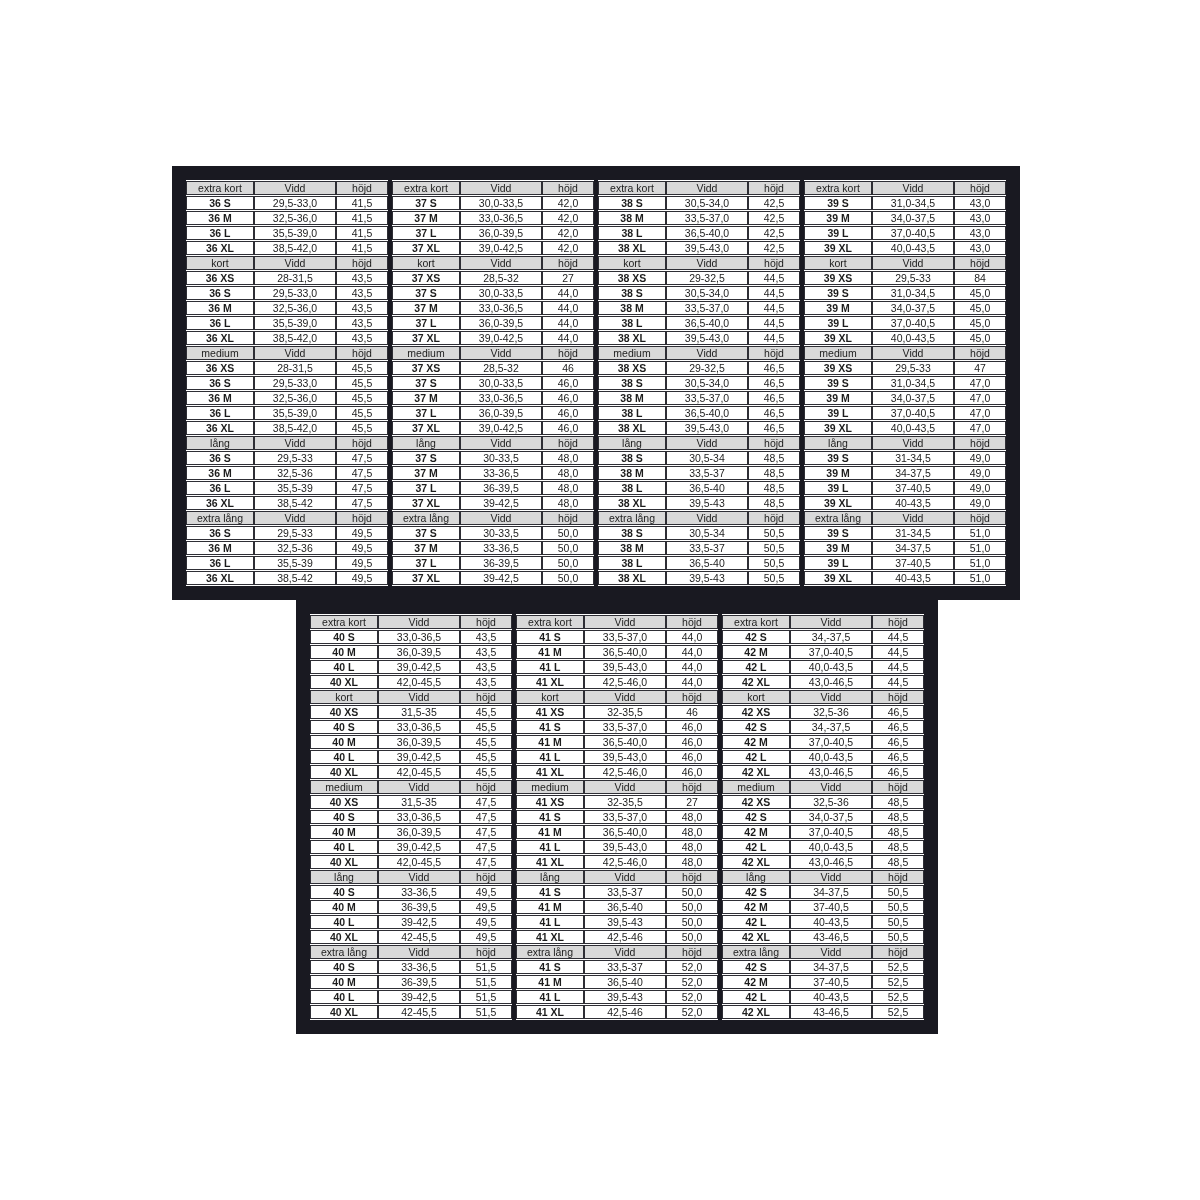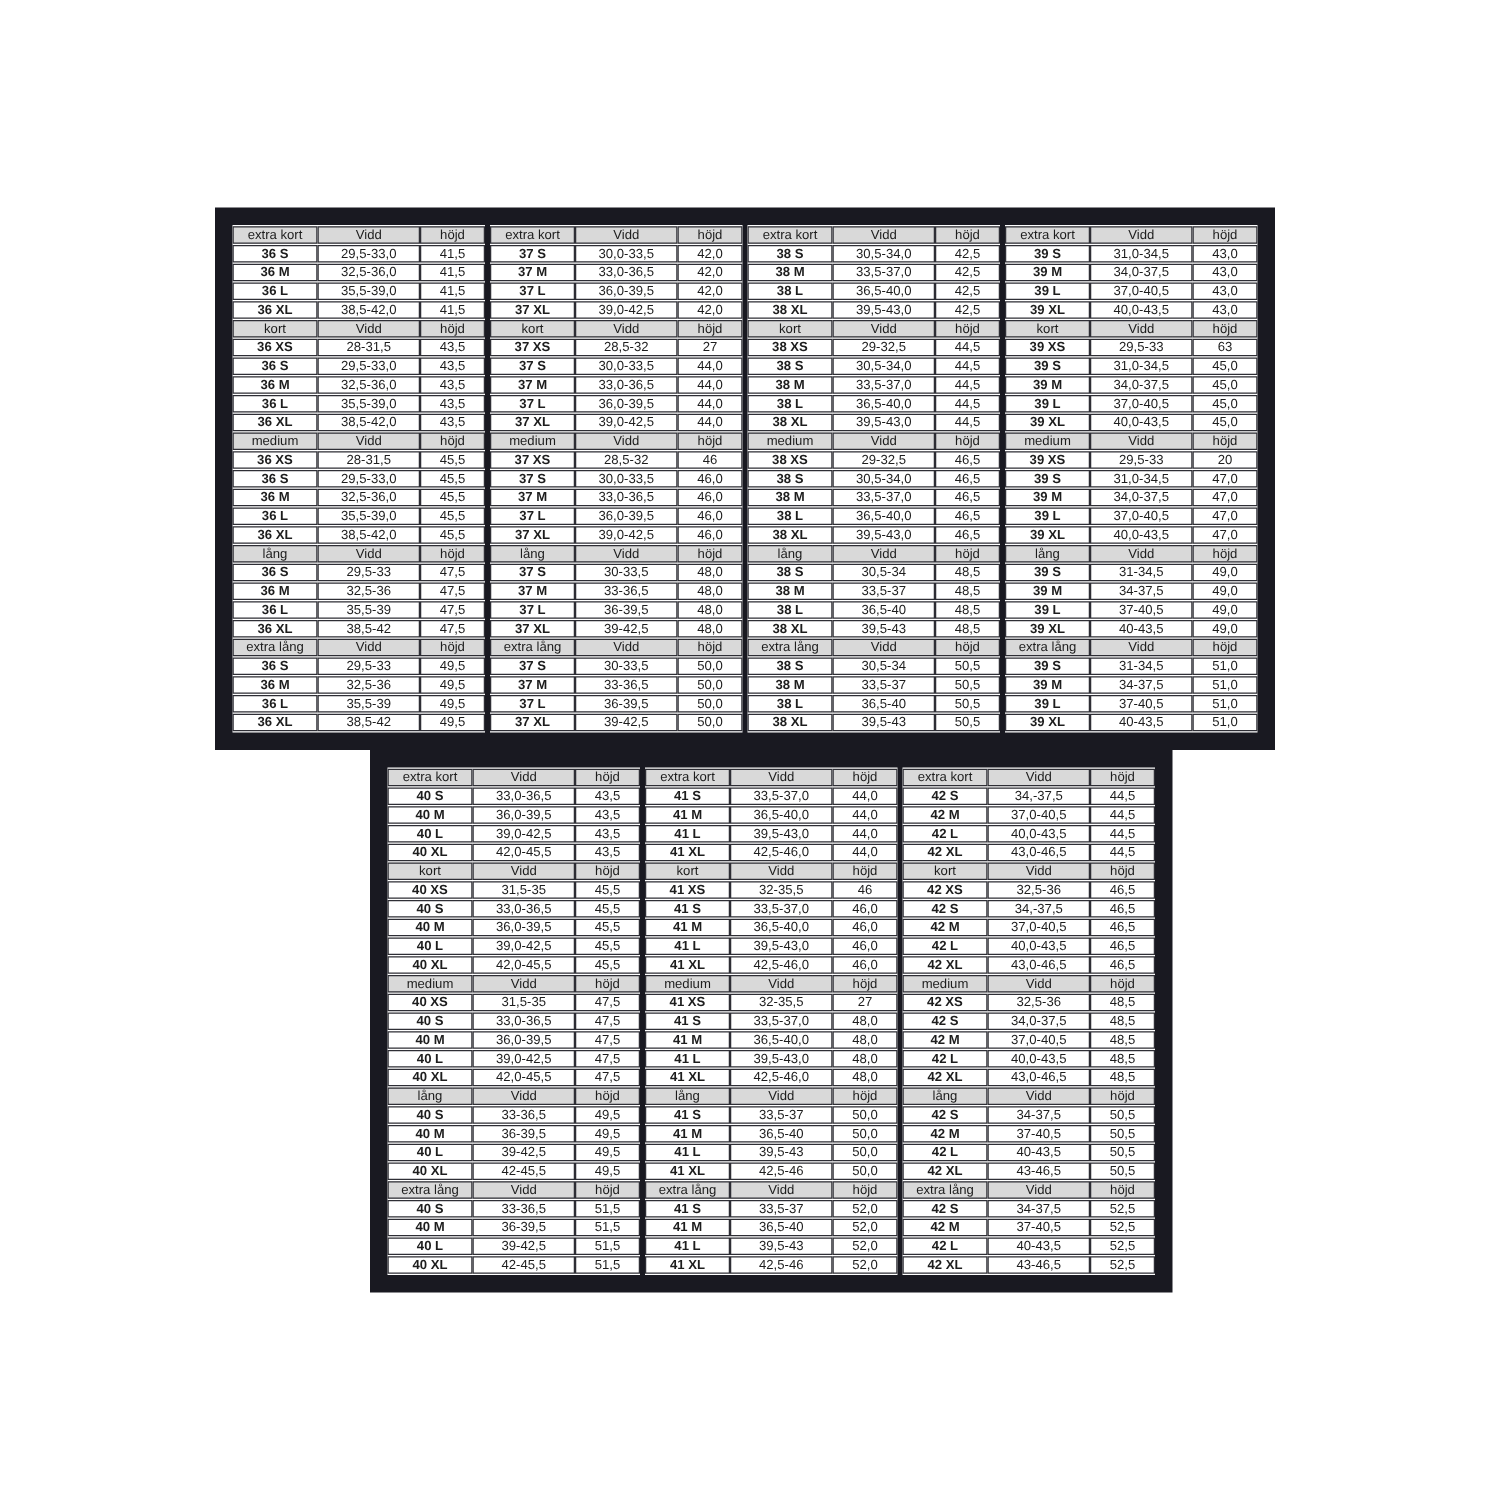--- a/index.html
+++ b/index.html
@@ -497,21 +497,21 @@
           <td class="val">43,0</td>
         </tr>
         <tr>
           <td class="hcell">kort</td>
           <td class="hcell">Vidd</td>
           <td class="hcell">höjd</td>
         </tr>
         <tr>
           <td class="sizelab">39 XS</td>
           <td class="val">29,5-33</td>
-          <td class="val">63</td>
+          <td class="val">84</td>
         </tr>
         <tr>
           <td class="sizelab">39 S</td>
           <td class="val">31,0-34,5</td>
           <td class="val">45,0</td>
         </tr>
         <tr>
           <td class="sizelab">39 M</td>
           <td class="val">34,0-37,5</td>
           <td class="val">45,0</td>
@@ -527,21 +527,21 @@
           <td class="val">45,0</td>
         </tr>
         <tr>
           <td class="hcell">medium</td>
           <td class="hcell">Vidd</td>
           <td class="hcell">höjd</td>
         </tr>
         <tr>
           <td class="sizelab">39 XS</td>
           <td class="val">29,5-33</td>
-          <td class="val">20</td>
+          <td class="val">47</td>
         </tr>
         <tr>
           <td class="sizelab">39 S</td>
           <td class="val">31,0-34,5</td>
           <td class="val">47,0</td>
         </tr>
         <tr>
           <td class="sizelab">39 M</td>
           <td class="val">34,0-37,5</td>
           <td class="val">47,0</td>

